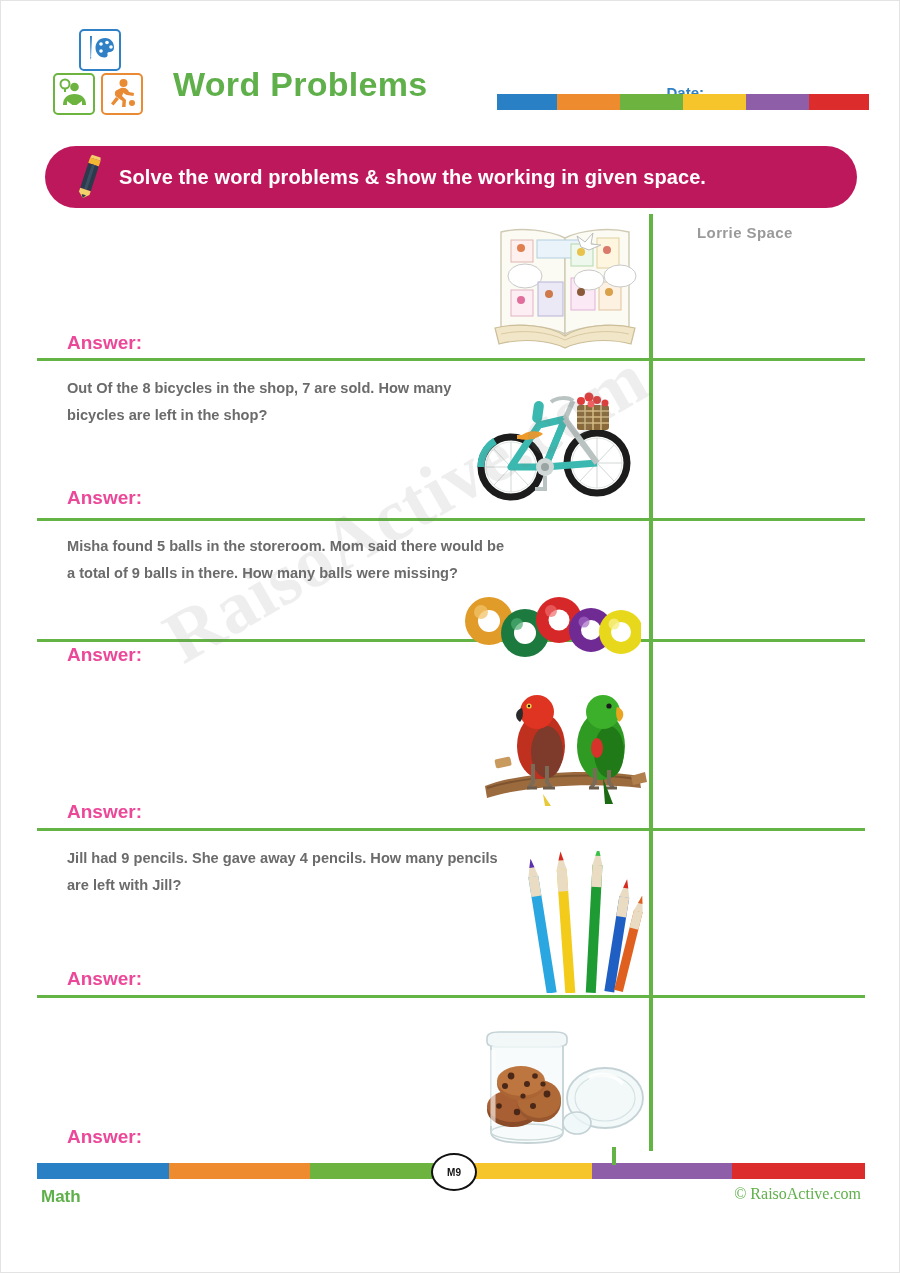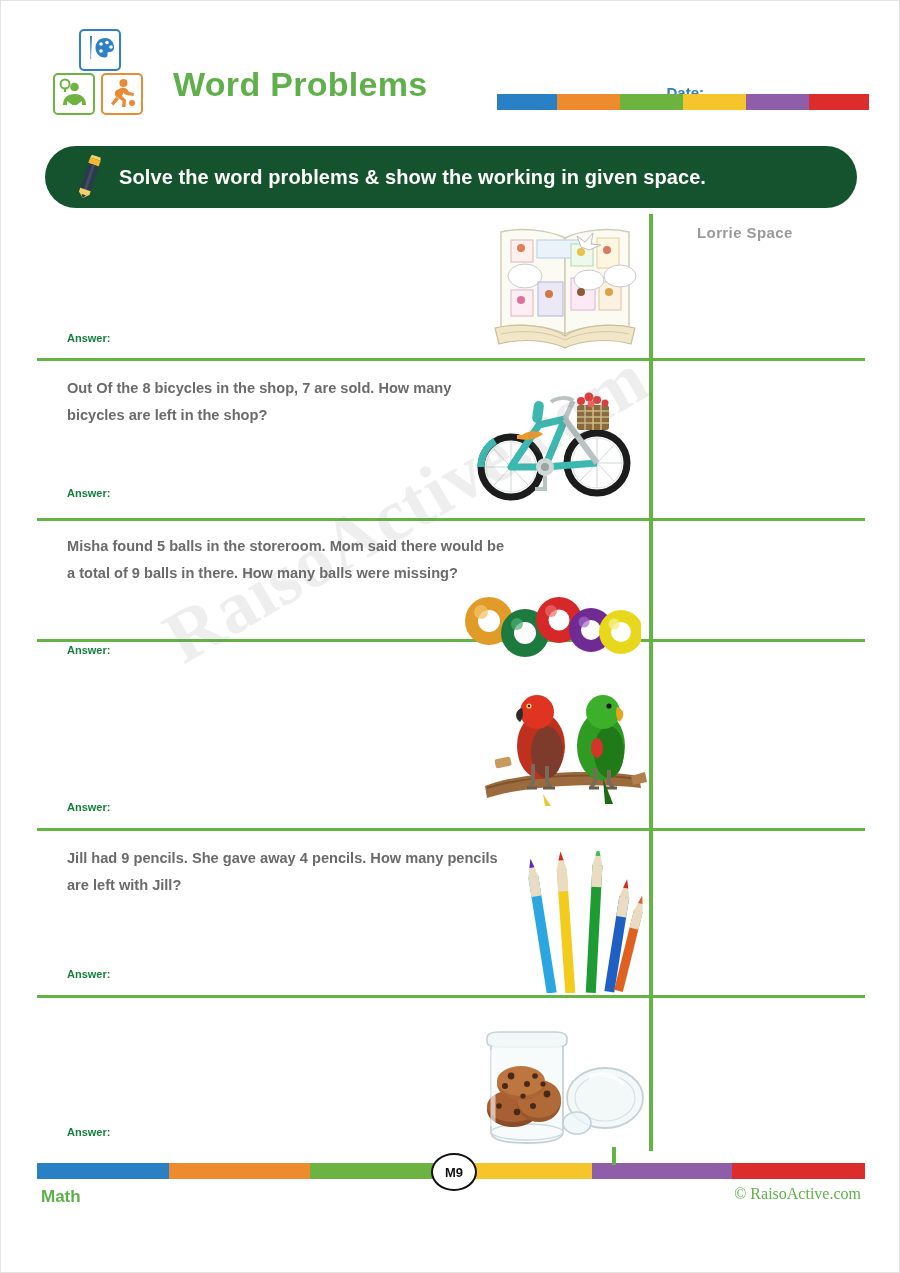--- a/index.html
+++ b/index.html
@@ -129,21 +129,21 @@
   }
   .colorbar span { display: block; height: 100%; }
 
   
   .banner {
     position: absolute;
     left: 44px;
     top: 145px;
     width: 812px;
     height: 62px;
-    background: #14532d;
+    background: #be185d;
     border-radius: 31px;
     box-sizing: border-box;
   }
   .banner-pencil {
     position: absolute;
     left: 24px;
     top: 8px;
     width: 40px;
     height: 46px;
   }
@@ -202,23 +202,23 @@
     width: 445px;
     font-size: 14.6px;
     font-weight: bold;
     color: #6b6b6b;
     line-height: 1.85;
     z-index: 4;
   }
   .answer {
     position: absolute;
     left: 30px;
-    font-size: 11px;
-    font-weight: bold;
-    color: #15803d;
+    font-size: 19px;
+    font-weight: bold;
+    color: #ec4899;
     z-index: 4;
   }
   .qimage {
     position: absolute;
     z-index: 1;
   }
 
   
   .footer-math {
     position: absolute;
@@ -242,21 +242,21 @@
     left: 430px;
     top: 1152px;
     width: 46px;
     height: 38px;
     border: 2.5px solid #111111;
     border-radius: 50%;
     background: #ffffff;
     display: flex;
     align-items: center;
     justify-content: center;
-    font-size: 13px;
+    font-size: 10px;
     font-weight: bold;
     color: #111111;
     box-sizing: border-box;
     z-index: 5;
   }
   .green-tick {
     position: absolute;
     left: 611px;
     top: 1146px;
     width: 4px;

